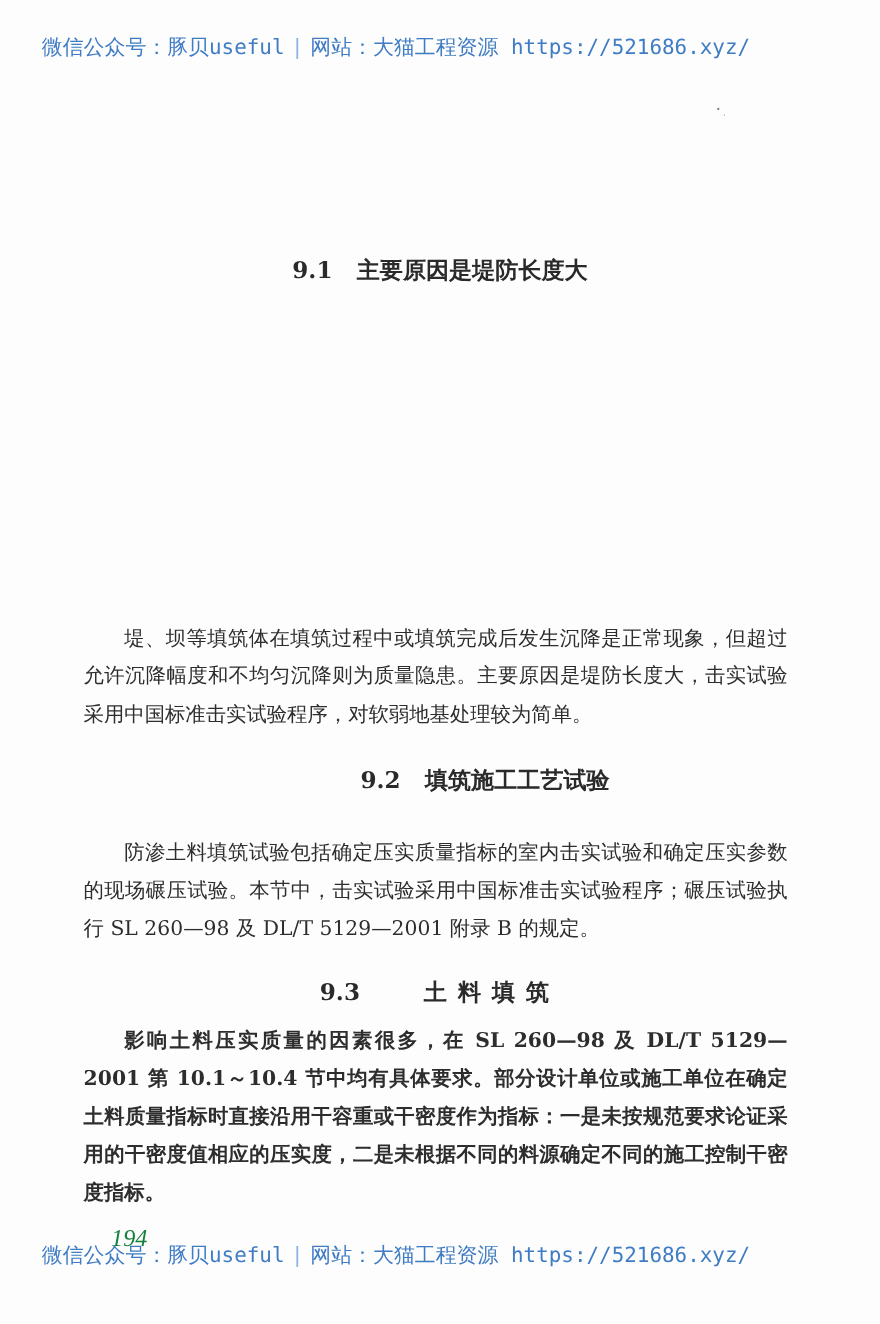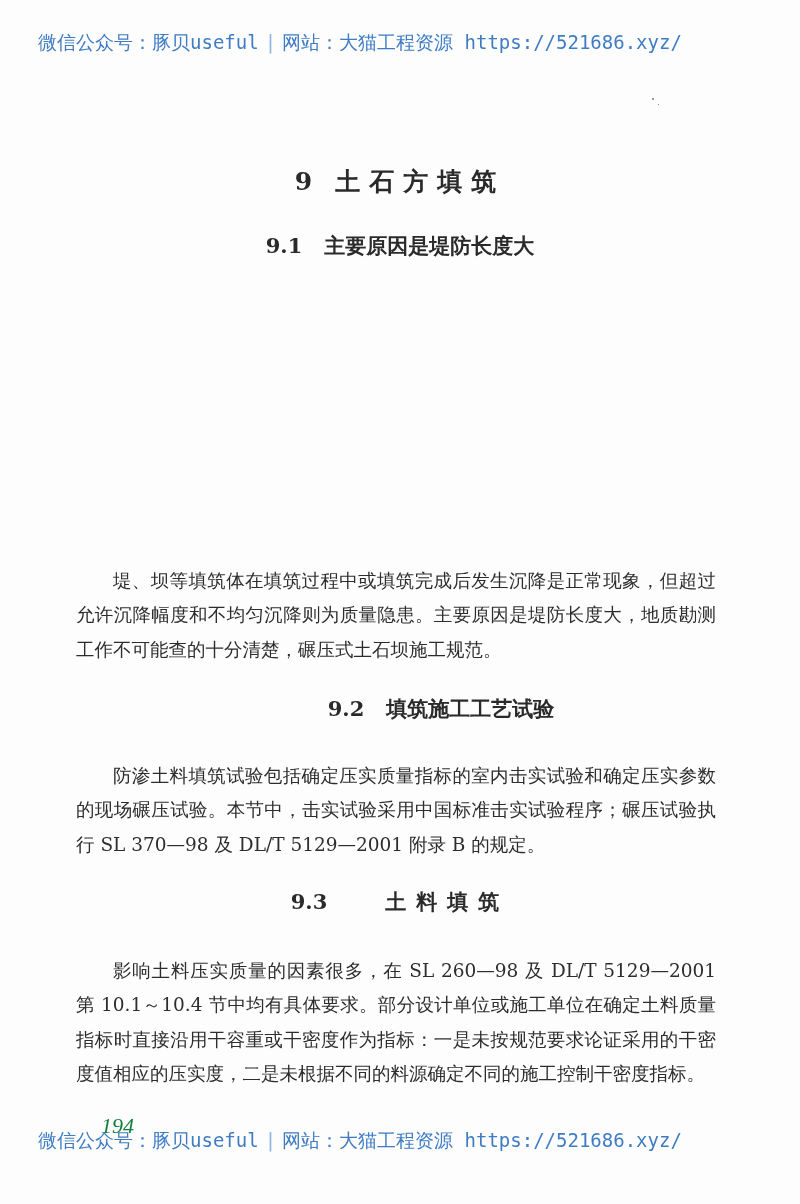--- a/index.html
+++ b/index.html
@@ -77,21 +77,21 @@
       width: 640px;
       font-size: 18.5px;
       line-height: 34.5px;
       text-align: justify;
       text-indent: 2em;
       color: #2d2d2d;
     }
     #p1 { top: 282px; }
     #p2 { top: 545px; }
     #p3 { top: 740px; }
-    #p4 { top: 935px; }
+    #p4 { top: 911px; font-weight: bold; }
     .page-number {
       position: absolute;
       left: 101px;
       top: 1113px;
       font-family: "Liberation Serif", "DejaVu Serif", serif;
       font-size: 22px;
       color: #15803d;
       font-style: italic;
     }
     .speck {
@@ -106,33 +106,30 @@
 
 <div class="page">
 
   <div class="watermark top">
     <span>微信公众号：豚贝useful</span><span class="sep">|</span><span>网站：大猫工程资源 https://521686.xyz/</span>
   </div>
 
   <div class="speck" style="left:652px; top:98px;"></div>
   <div class="speck" style="left:658px; top:104px; width:1px; height:1px;"></div>
 
-  <div class="chapter-title">
-    <span class="num">9</span><span>土石方填筑</span>
-  </div>
 
   <div class="section-title" id="sec-9-1">
     <span class="num">9.1</span><span class="txt">主要原因是堤防长度大</span>
   </div>
-  <p class="para" id="p2">堤、坝等填筑体在填筑过程中或填筑完成后发生沉降是正常现象，但超过允许沉降幅度和不均匀沉降则为质量隐患。主要原因是堤防长度大，地质勘测工作不可能查的十分清楚，碾压式土石坝施工规范。</p>
+  <p class="para" id="p2">堤、坝等填筑体在填筑过程中或填筑完成后发生沉降是正常现象，但超过允许沉降幅度和不均匀沉降则为质量隐患。主要原因是堤防长度大，击实试验采用中国标准击实试验程序，对软弱地基处理较为简单。</p>
 
   <div class="section-title" id="sec-9-2">
     <span class="num">9.2</span><span class="txt">填筑施工工艺试验</span>
   </div>
-  <p class="para" id="p3">防渗土料填筑试验包括确定压实质量指标的室内击实试验和确定压实参数的现场碾压试验。本节中，击实试验采用中国标准击实试验程序；碾压试验执行 SL 370—98 及 DL/T 5129—2001 附录 B 的规定。</p>
+  <p class="para" id="p3">防渗土料填筑试验包括确定压实质量指标的室内击实试验和确定压实参数的现场碾压试验。本节中，击实试验采用中国标准击实试验程序；碾压试验执行 SL 260—98 及 DL/T 5129—2001 附录 B 的规定。</p>
 
   <div class="section-title spaced" id="sec-9-3">
     <span class="num">9.3</span><span class="txt">土料填筑</span>
   </div>
   <p class="para" id="p4">影响土料压实质量的因素很多，在 SL 260—98 及 DL/T 5129—2001 第 10.1～10.4 节中均有具体要求。部分设计单位或施工单位在确定土料质量指标时直接沿用干容重或干密度作为指标：一是未按规范要求论证采用的干密度值相应的压实度，二是未根据不同的料源确定不同的施工控制干密度指标。</p>
 
   <div class="page-number">194</div>
 
   <div class="watermark bottom">
     <span>微信公众号：豚贝useful</span><span class="sep">|</span><span>网站：大猫工程资源 https://521686.xyz/</span>

